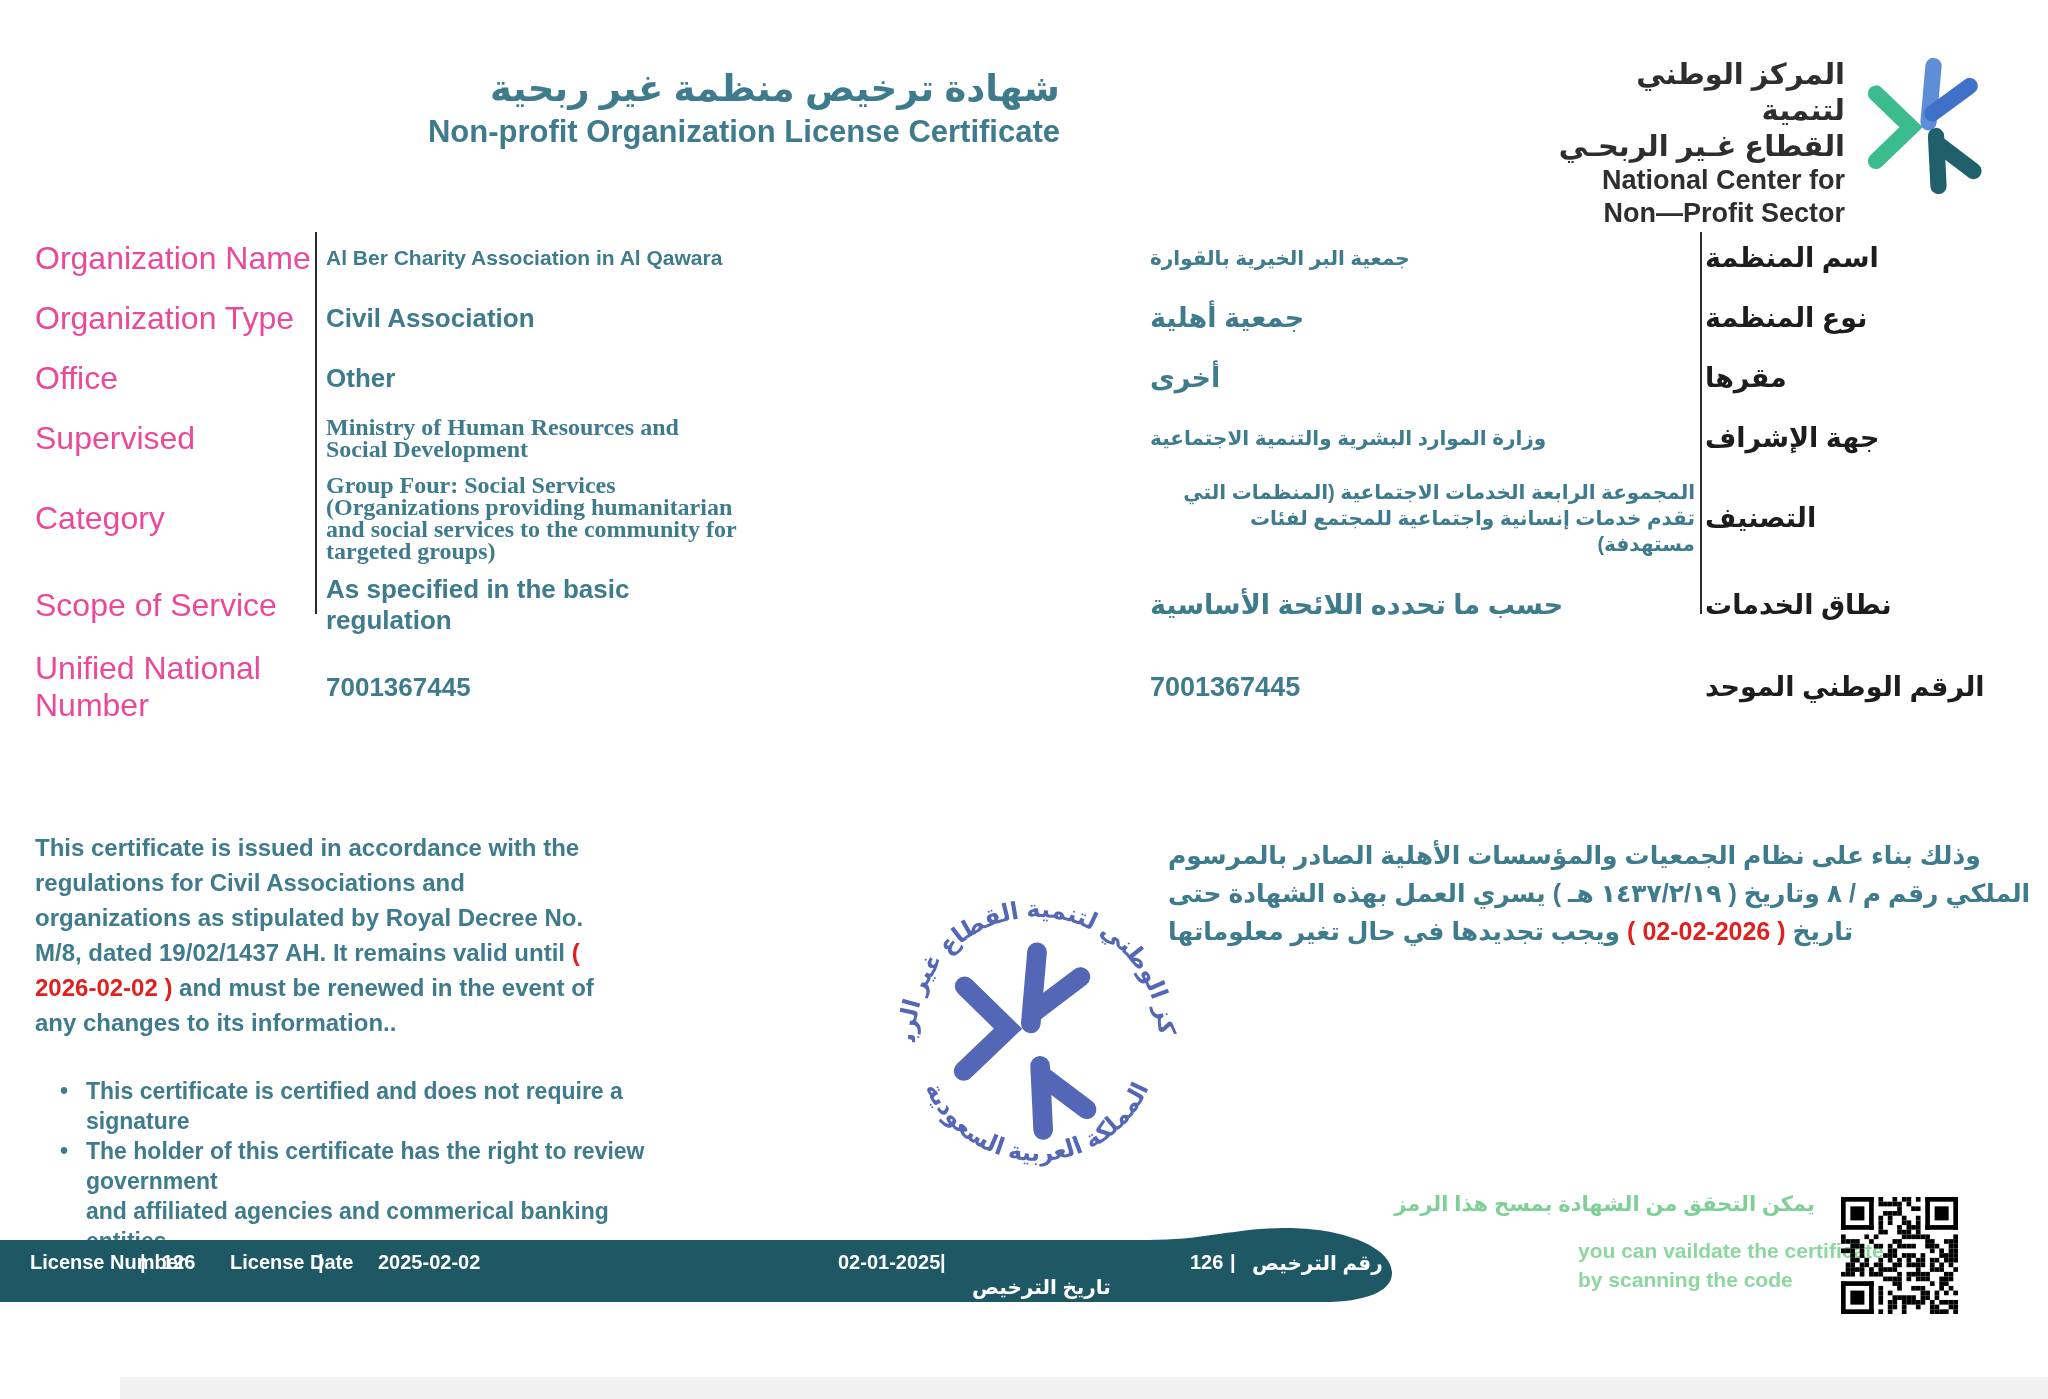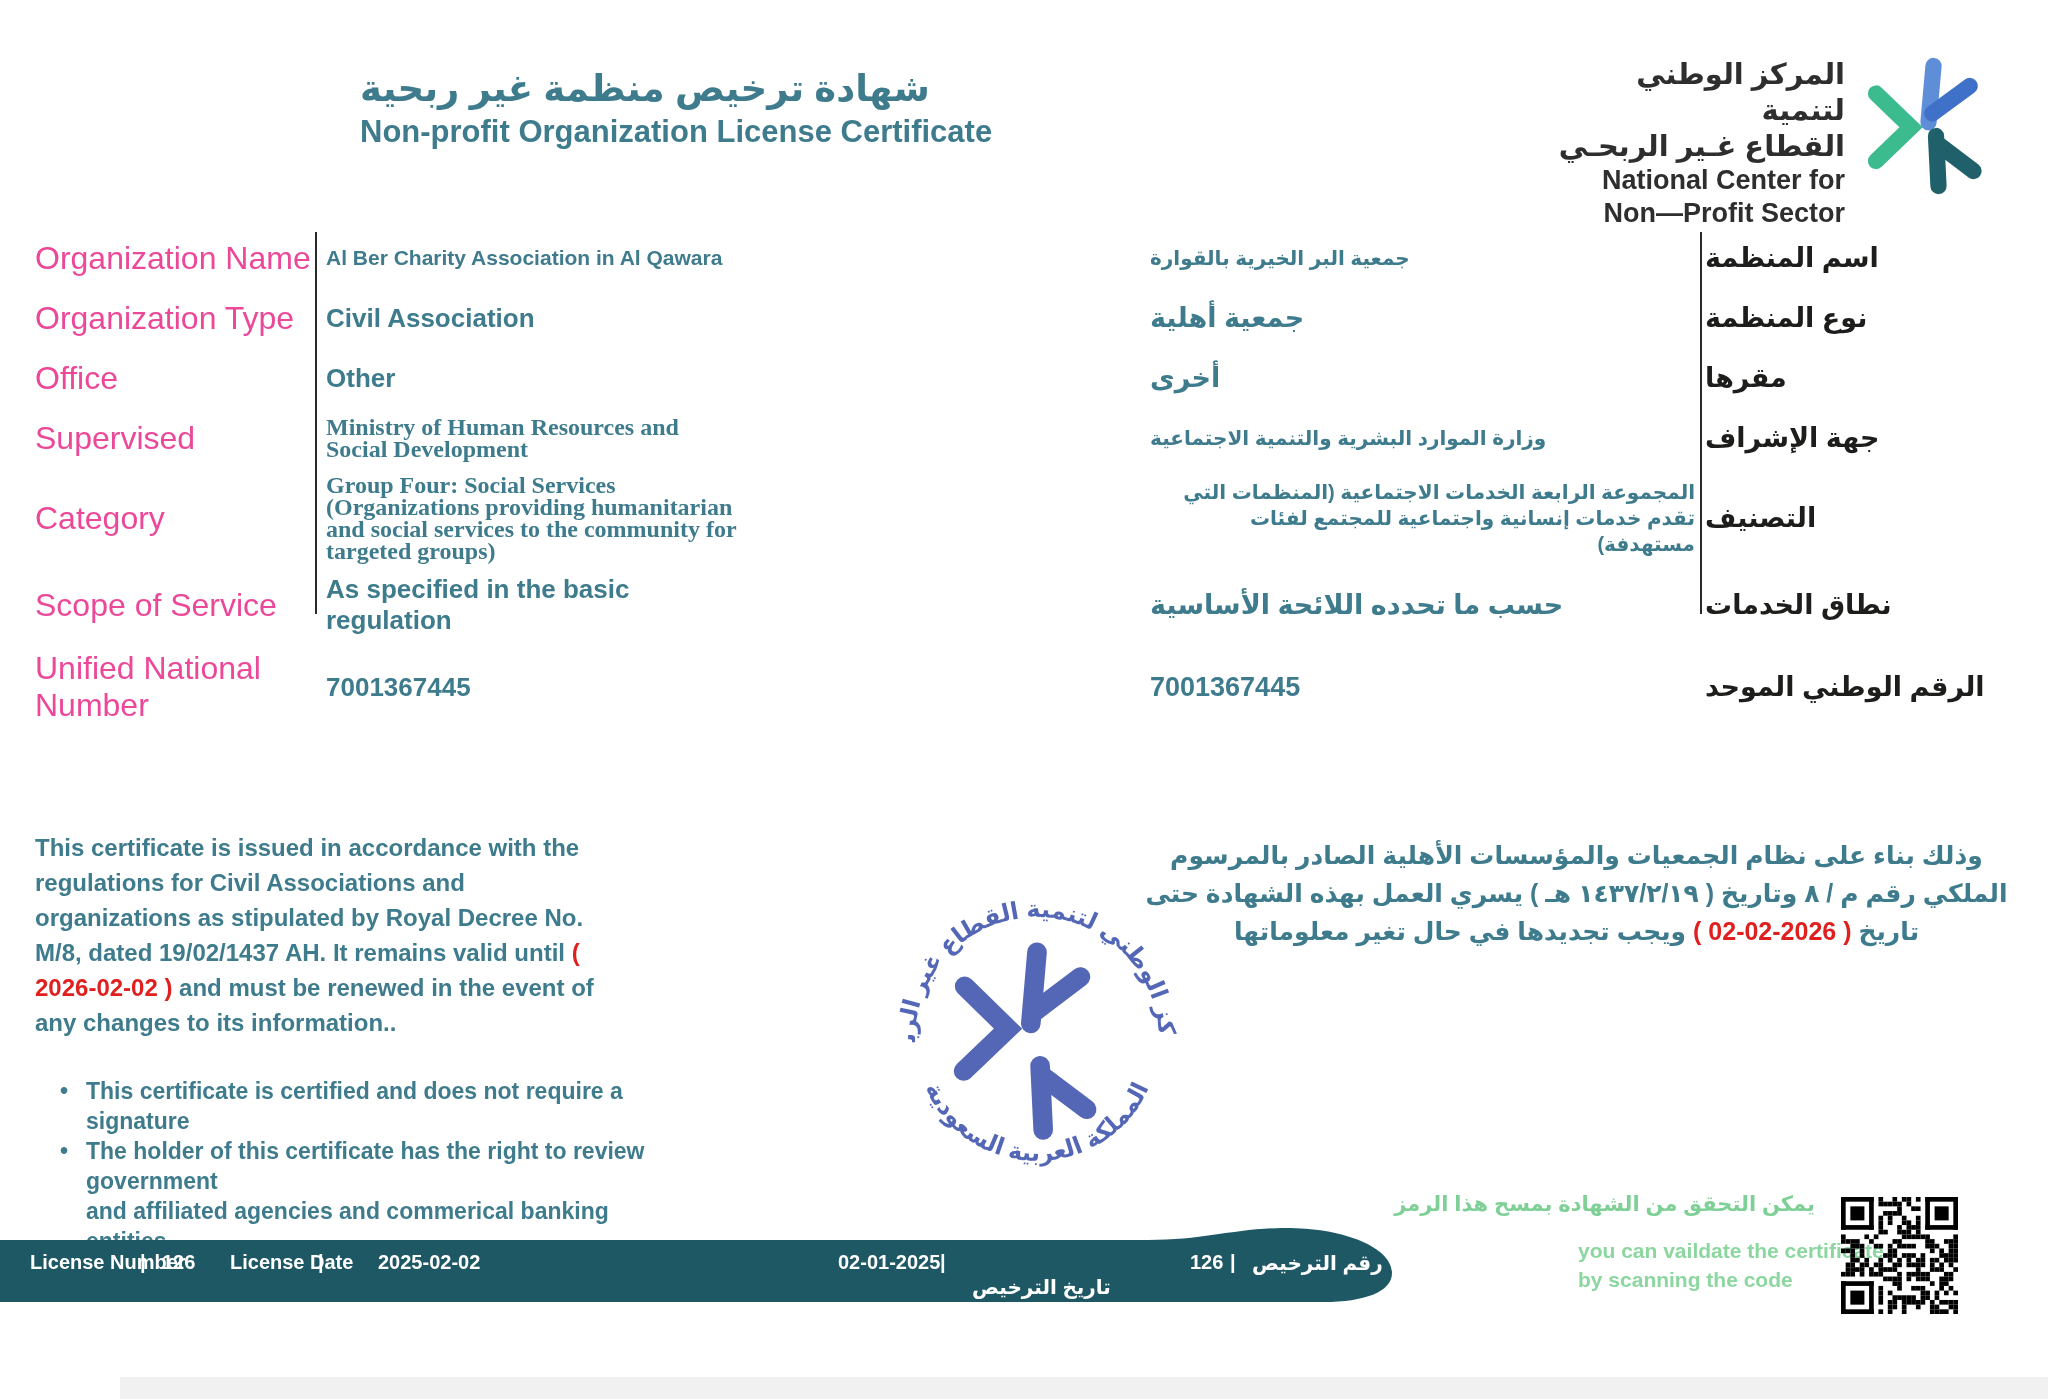--- a/index.html
+++ b/index.html
@@ -1,19 +1,19 @@
 <!DOCTYPE html>
 <html><head>
 <meta charset="utf-8">
 <style>
   html,body{margin:0;padding:0;background:#fff;}
   #page{position:relative;width:2048px;height:1399px;background:#ffffff;overflow:hidden;
         font-family:"Liberation Sans","DejaVu Sans",sans-serif;}
   
-  .title-block{position:absolute;left:360px;top:66px;width:700px;text-align:left;color:#3e7b8c;}
+  .title-block{position:absolute;left:360px;top:66px;width:700px;text-align:right;color:#3e7b8c;}
   .title-ar{font-size:37px;font-weight:700;line-height:46px;direction:rtl;}
   .title-en{font-size:31px;font-weight:700;line-height:40px;}
   .logo{position:absolute;left:1545px;top:56px;display:flex;align-items:flex-start;gap:16px;}
   .logo-text{width:300px;text-align:right;color:#2e2e2e;font-weight:700;}
   .logo-ar{font-size:29px;line-height:36px;direction:rtl;}
   .logo-en{font-size:27px;line-height:33px;}
   
   .tbl{position:absolute;left:35px;top:228px;width:1950px;display:grid;
        grid-template-columns:285px 425px 1fr 555px 280px;
        grid-auto-rows:min-content;align-items:center;}
@@ -26,22 +26,22 @@
   .r4 .val-en,.r5 .val-en{font-size:24px;line-height:22px;font-family:Liberation Serif, serif;}
   .r4 .val-ar,.r5 .val-ar{font-size:20px;line-height:26px;}
   .r1{--h:48px} .tbl-row>div{min-height:44px;display:flex;align-items:center;}
   .val-ar,.lab-ar{justify-content:flex-end;}
   .r4>div,.r5>div{align-items:center;}
   .divider{position:absolute;width:2px;background:#2a2a2a;top:232px;height:382px;}
   .div-left{left:315px;} .div-right{left:1700px;}
   
   .para-en{position:absolute;left:35px;top:830px;width:575px;font-size:24px;line-height:35px;
            color:#3e7b8c;font-weight:600;}
-  .para-ar{position:absolute;left:1144px;top:836px;width:865px;font-size:25px;line-height:38px;
-           color:#3e7b8c;font-weight:600;direction:rtl;text-align:center;}
+  .para-ar{position:absolute;left:1168px;top:836px;width:865px;font-size:25px;line-height:38px;
+           color:#3e7b8c;font-weight:600;direction:rtl;text-align:left;}
   .red{color:#e01f1f;font-weight:700;}
   .ltr{direction:ltr;unicode-bidi:embed;}
   .bullets-en{position:absolute;left:60px;top:1056px;width:600px;color:#3e7b8c;font-size:23px;
               line-height:30px;font-weight:600;margin-top:20px;}
   .bullets-ar{position:absolute;left:1085px;top:1056px;width:900px;color:#3e7b8c;font-size:25px;
               line-height:33px;font-weight:600;direction:rtl;text-align:right;}
   .bullet{position:relative;padding-left:26px;white-space:pre-line;}
   .bullet::before{content:"•";position:absolute;left:0;top:0;}
   .bullets-ar .bullet{padding-left:0;padding-right:26px;}
   .bullets-ar .bullet::before{left:auto;right:0;}

